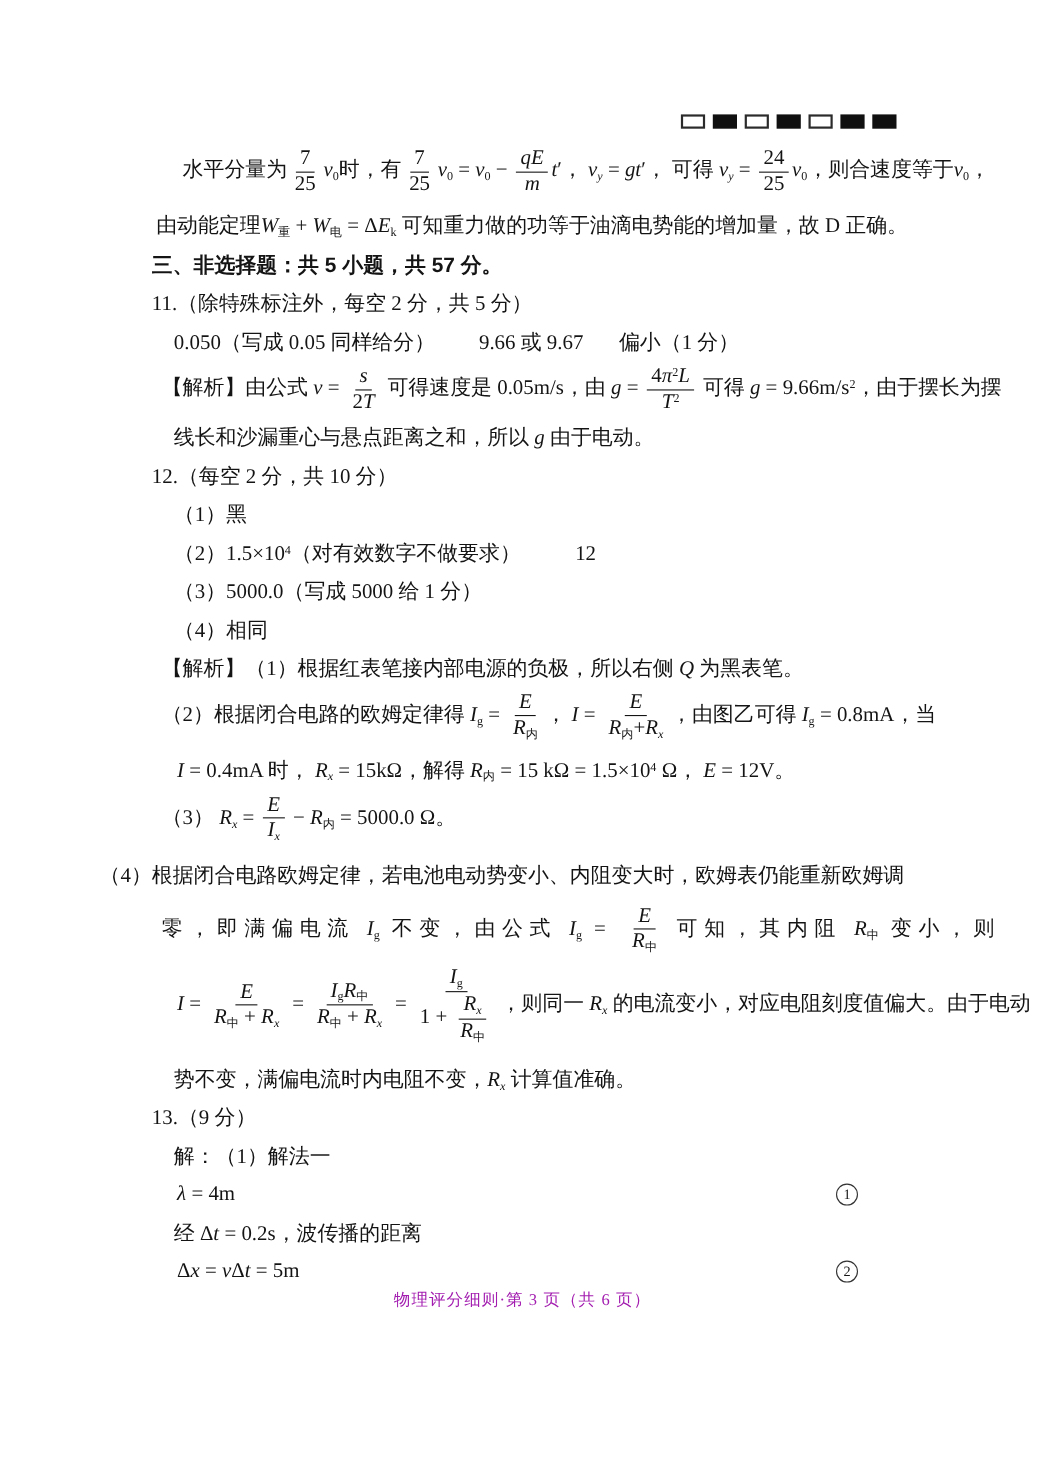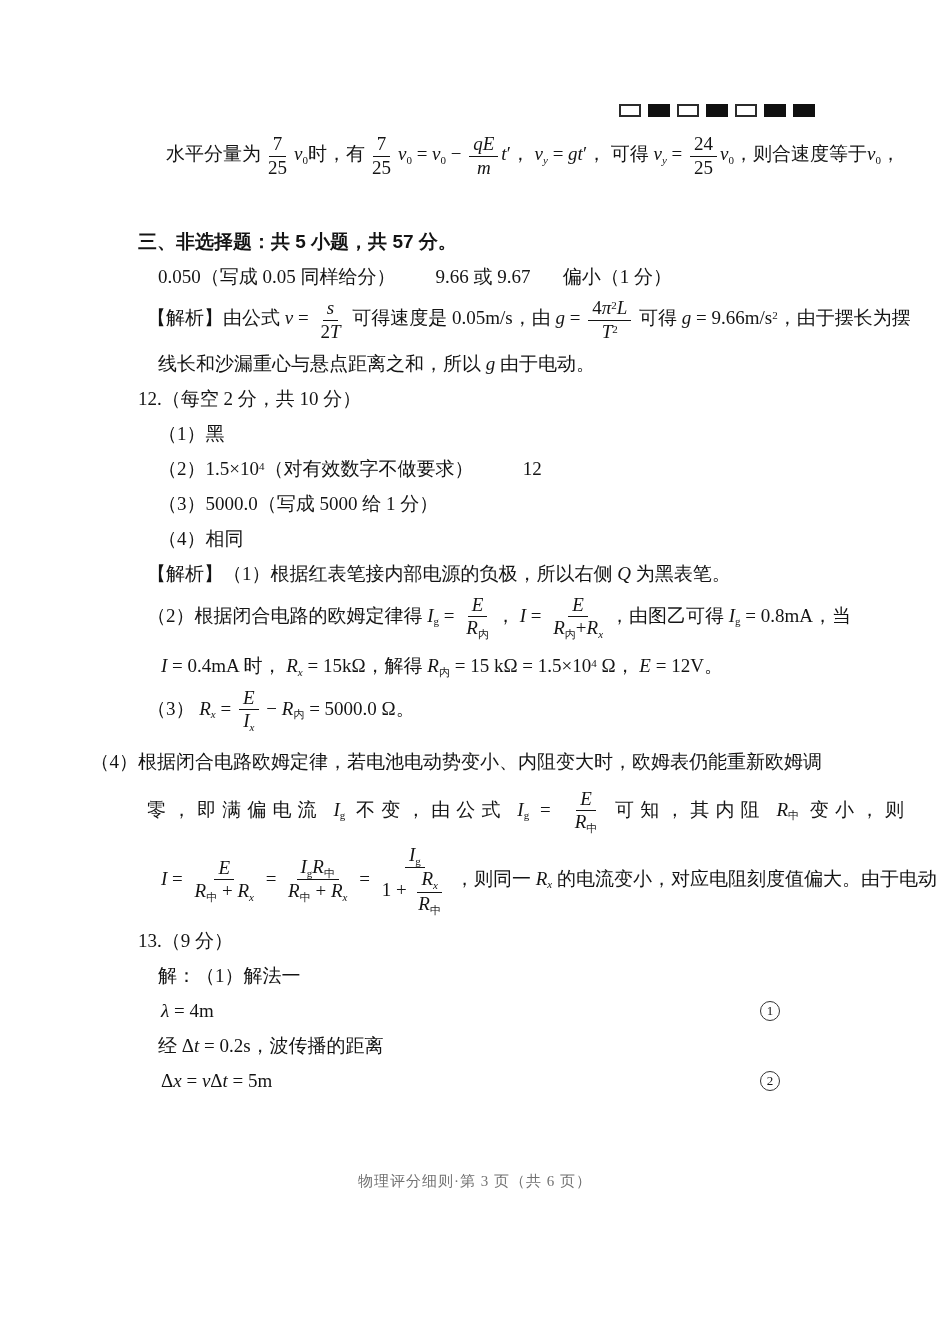--- a/index.html
+++ b/index.html
@@ -19,21 +19,21 @@
   .mark  { width:22px; height:13px; }
   .mark.outline { border:2px solid #2b2b2b; background:#fff; }
   .mark.filled  { background:#101010; }
 
   
   .docbody { position:absolute; top:130px; left:138px; right:128px; }
   .line { display:flex; align-items:center; min-height:35px; white-space:nowrap; }
   .seg  { white-space:pre; }
   .line.frl  { min-height:52px; }
   .line.disp { min-height:86px; }
-  .line.bold { font-family:"Liberation Sans", sans-serif; font-weight:700; font-size:19px;margin-top:42px; }
+  .line.bold { font-family:"Liberation Sans", sans-serif; font-weight:700; font-size:19px; }
   .ind    { padding-left:20px; }
   .ind-md { padding-left:23px; }
   .ind-lg { padding-left:28px; }
   .ind-sm { padding-left:9px;  }
   .ind-xs { padding-left:4px;  }
   .mt6 { margin-top:6px; } .mt8 { margin-top:8px;justify-content:flex-end; }
   .spread .t { letter-spacing:0.32em;text-align:center; }
 
   
   .t  { }
@@ -47,41 +47,47 @@
   .fd { display:block; padding:0 4px; }
 
   
   .tagged { justify-content:space-between; padding-right:42px;text-align:center; }
   .tag { width:20px; height:20px; border:1.3px solid #333; border-radius:50%;
          display:flex; align-items:center; justify-content:center;
          font-size:13px; flex:0 0 auto; }
 
   
   .footer { position:absolute; left:0; right:0; top:1172px;
-            text-align:center; font-size:15px; letter-spacing:1px; color:#737373; }
+            text-align:center; font-size:15px; letter-spacing:1px; color:#a21caf; }
 </style>
 </head>
 <body>
 
 <div class="page">
   <div class="marks">
       <span class="mark outline"></span>
       <span class="mark filled"></span>
       <span class="mark outline"></span>
       <span class="mark filled"></span>
       <span class="mark outline"></span>
       <span class="mark filled"></span>
       <span class="mark filled"></span>
     </div>
   <div class="docbody">
       <div class="line ind-lg frl">
         <span class="seg"><span class="t">水平分量为</span><span class="fr"><span class="fn"><span class="t">7</span></span><span class="fd"><span class="t">25</span></span></span><span class="i">v</span><span class="sb">0</span><span class="t">时，有</span><span class="fr"><span class="fn"><span class="t">7</span></span><span class="fd"><span class="t">25</span></span></span><span class="i">v</span><span class="sb">0</span><span class="t"> = </span><span class="i">v</span><span class="sb">0</span><span class="t"> − </span><span class="fr"><span class="fn"><span class="i">qE</span></span><span class="fd"><span class="i">m</span></span></span><span class="i">t</span><span class="t">′， </span><span class="i">v</span><span class="sb i">y</span><span class="t"> = </span><span class="i">gt</span><span class="t">′， 可得 </span><span class="i">v</span><span class="sb i">y</span><span class="t"> = </span><span class="fr"><span class="fn"><span class="t">24</span></span><span class="fd"><span class="t">25</span></span></span><span class="i">v</span><span class="sb">0</span><span class="t">，则合速度等于</span><span class="i">v</span><span class="sb">0</span><span class="t">，</span></span>
       </div>
+      <div class="line ind-xs mt6">
+        <span class="seg"><span class="t">由动能定理</span><span class="i">W</span><span class="sb">重</span><span class="t"> + </span><span class="i">W</span><span class="sb">电</span><span class="t"> = Δ</span><span class="i">E</span><span class="sb">k</span><span class="t"> 可知重力做的功等于油滴电势能的增加量，故 D 正确。</span></span>
+      </div>
       <div class="line bold">
         <span class="seg"><span class="t">三、非选择题：共 5 小题，共 57 分。</span></span>
+      </div>
+      <div class="line">
+        <span class="seg"><span class="t">11.（除特殊标注外，每空 2 分，共 5 分）</span></span>
       </div>
       <div class="line ind">
         <span class="seg"><span class="t">0.050（写成 0.05 同样给分）</span><span class="gapx" style="width: 2.1em;"></span><span class="t">9.66 或 9.67</span><span class="gapx" style="width: 1.7em;"></span><span class="t">偏小（1 分）</span></span>
       </div>
       <div class="line ind-sm frl">
         <span class="seg"><span class="t">【解析】由公式 </span><span class="i">v</span><span class="t"> = </span><span class="fr"><span class="fn"><span class="i">s</span></span><span class="fd"><span class="t">2</span><span class="i">T</span></span></span><span class="t"> 可得速度是 0.05m/s，由 </span><span class="i">g</span><span class="t"> = </span><span class="fr"><span class="fn"><span class="t">4</span><span class="i">π</span><span class="sp2">2</span><span class="i">L</span></span><span class="fd"><span class="i">T</span><span class="sp2">2</span></span></span><span class="t"> 可得 </span><span class="i">g</span><span class="t"> = 9.66m/s</span><span class="sp2">2</span><span class="t">，由于摆长为摆</span></span>
       </div>
       <div class="line ind">
         <span class="seg"><span class="t">线长和沙漏重心与悬点距离之和，所以 </span><span class="i">g</span><span class="t"> 由于电动。</span></span>
       </div>
@@ -114,20 +120,23 @@
       </div>
       <div class="line ind-sm mt8">
         <span class="seg"><span class="t">（4）根据闭合电路欧姆定律，若电池电动势变小、内阻变大时，欧姆表仍能重新欧姆调</span></span>
       </div>
       <div class="line ind-sm spread frl mt6">
         <span class="seg"><span class="t">零，即满偏电流 </span><span class="i">I</span><span class="sb">g</span><span class="t"> 不变，由公式 </span><span class="i">I</span><span class="sb">g</span><span class="t"> = </span><span class="fr"><span class="fn"><span class="i">E</span></span><span class="fd"><span class="i">R</span><span class="sb">中</span></span></span><span class="t"> 可知，其内阻 </span><span class="i">R</span><span class="sb">中</span><span class="t"> 变小，则</span></span>
       </div>
       <div class="line ind-md disp">
         <span class="seg"><span class="i">I</span><span class="t"> = </span><span class="fr"><span class="fn"><span class="i">E</span></span><span class="fd"><span class="i">R</span><span class="sb">中</span><span class="t"> + </span><span class="i">R</span><span class="sb i">x</span></span></span><span class="t"> = </span><span class="fr"><span class="fn"><span class="i">I</span><span class="sb">g</span><span class="i">R</span><span class="sb">中</span></span><span class="fd"><span class="i">R</span><span class="sb">中</span><span class="t"> + </span><span class="i">R</span><span class="sb i">x</span></span></span><span class="t"> = </span><span class="fr"><span class="fn"><span class="i">I</span><span class="sb">g</span></span><span class="fd"><span class="t">1 + </span><span class="fr"><span class="fn"><span class="i">R</span><span class="sb i">x</span></span><span class="fd"><span class="i">R</span><span class="sb">中</span></span></span></span></span><span class="t">，则同一 </span><span class="i">R</span><span class="sb i">x</span><span class="t"> 的电流变小，对应电阻刻度值偏大。由于电动</span></span>
       </div>
+      <div class="line ind mt6">
+        <span class="seg"><span class="t">势不变，满偏电流时内电阻不变，</span><span class="i">R</span><span class="sb i">x</span><span class="t"> 计算值准确。</span></span>
+      </div>
       <div class="line">
         <span class="seg"><span class="t">13.（9 分）</span></span>
       </div>
       <div class="line ind">
         <span class="seg"><span class="t">解：（1）解法一</span></span>
       </div>
       <div class="line ind-md tagged">
         <span class="seg"><span class="i">λ</span><span class="t"> = 4m</span></span>
         <span class="tag">1</span>
       </div>

